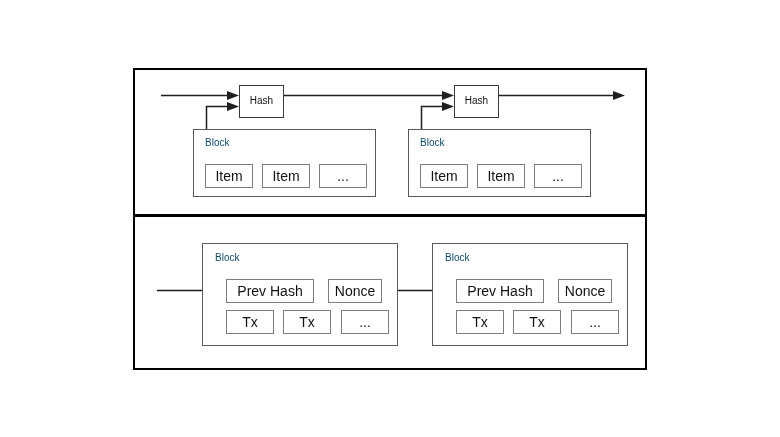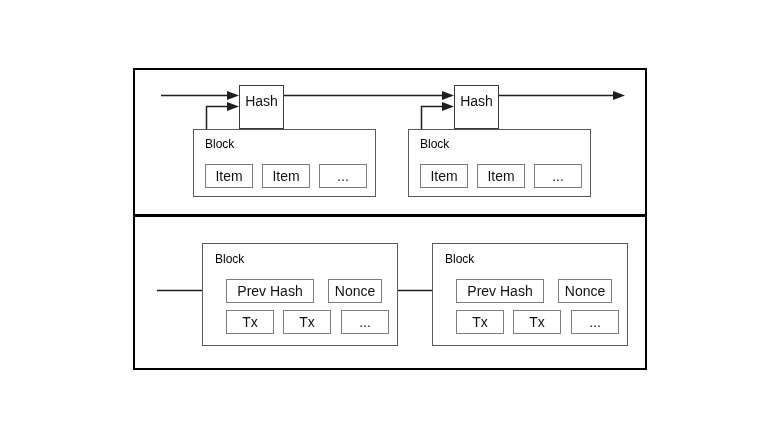--- a/index.html
+++ b/index.html
@@ -22,25 +22,25 @@
     border: 2px solid #000000;
     box-sizing: border-box;
     background: transparent;
   }
   .panel.top    { top: 68px;  height: 148px; }
   .panel.bottom { top: 215px; height: 155px; }
 
   .hashbox {
     position: absolute;
     width: 45px;
-    height: 44px;
+    height: 33px;
     border: 1px solid #3a3a3a;
     box-sizing: border-box;
     background: #ffffff;
-    font-size: 14px;
+    font-size: 10px;
     color: #111111;
     text-align: center;
     line-height: 30px;
   }
 
   .tblock {
     position: absolute;
     top: 129px;
     width: 183px;
     height: 68px;
@@ -54,22 +54,22 @@
     width: 196px;
     height: 103px;
     border: 1px solid #5a5a5a;
     box-sizing: border-box;
     background: #ffffff;
   }
   .block-label {
     position: absolute;
     left: 11px;
     top: 7px;
-    font-size: 12px;
-    color: #000000;
+    font-size: 10px;
+    color: #0c4a6e;
   }
   .cell {
     position: absolute;
     height: 24px;
     border: 1px solid #7d7d7d;
     box-sizing: border-box;
     background: #ffffff;
     font-size: 14px;
     color: #111111;
     text-align: center;

